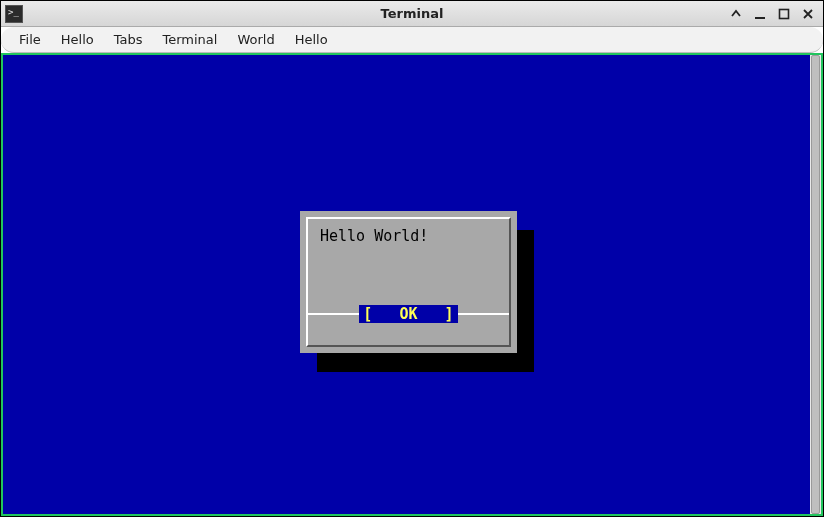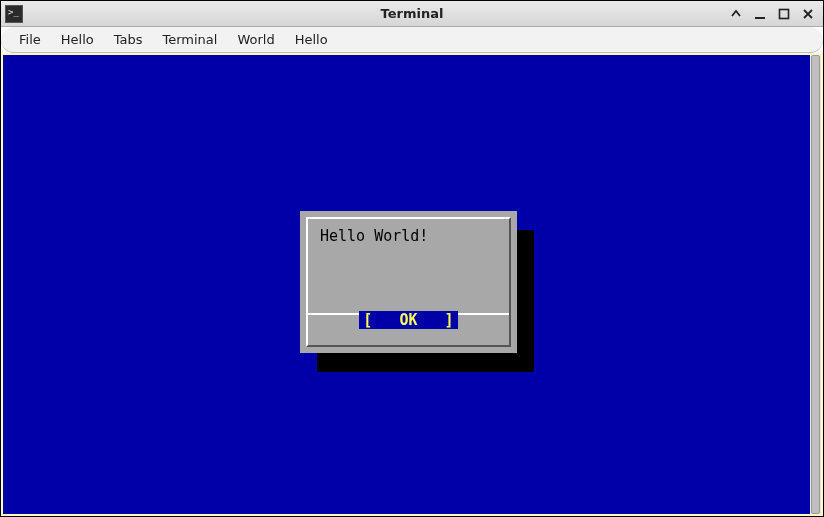--- a/index.html
+++ b/index.html
@@ -92,21 +92,21 @@
       color: #222;
       cursor: default;
       font-size: 13px;
     }
 
     
     .terminal-area {
       flex: 1;
       display: flex;
       position: relative;
-      background: #fef9c3;
+      background: #22c55e;
       padding: 2px;
     }
     .terminal-screen {
       flex: 1;
       background: #0000a8;
       position: relative;
       font-family: "DejaVu Sans Mono", "Liberation Mono", monospace;
       font-size: 15px;
       line-height: 18px;
     }
@@ -217,21 +217,21 @@
 
   <div class="terminal-area">
     <div class="terminal-screen">
 
       <div class="dialog-shadow" style="left:314px; top:175px; width:217px; height:142px;"></div>
 
       <div class="dialog" style="left:297px; top:156px; width:217px; height:142px;">
         <div class="dialog-inner" style="left:4px; top:4px; right:4px; bottom:4px;">
           <div class="dialog-message" style="left:12px; top:8px;">Hello World!</div>
           <div class="dialog-divider" style="bottom:30px;"></div>
-          <div class="dialog-button-row" style="bottom:16px;border-radius:6px;">
+          <div class="dialog-button-row" style="bottom:22px;border-radius:6px;">
             <span class="dialog-button">[   OK   ]</span>
           </div>
         </div>
       </div>
 
     </div>
     <div class="scrollbar">
       <div class="thumb"></div>
     </div>
   </div>

